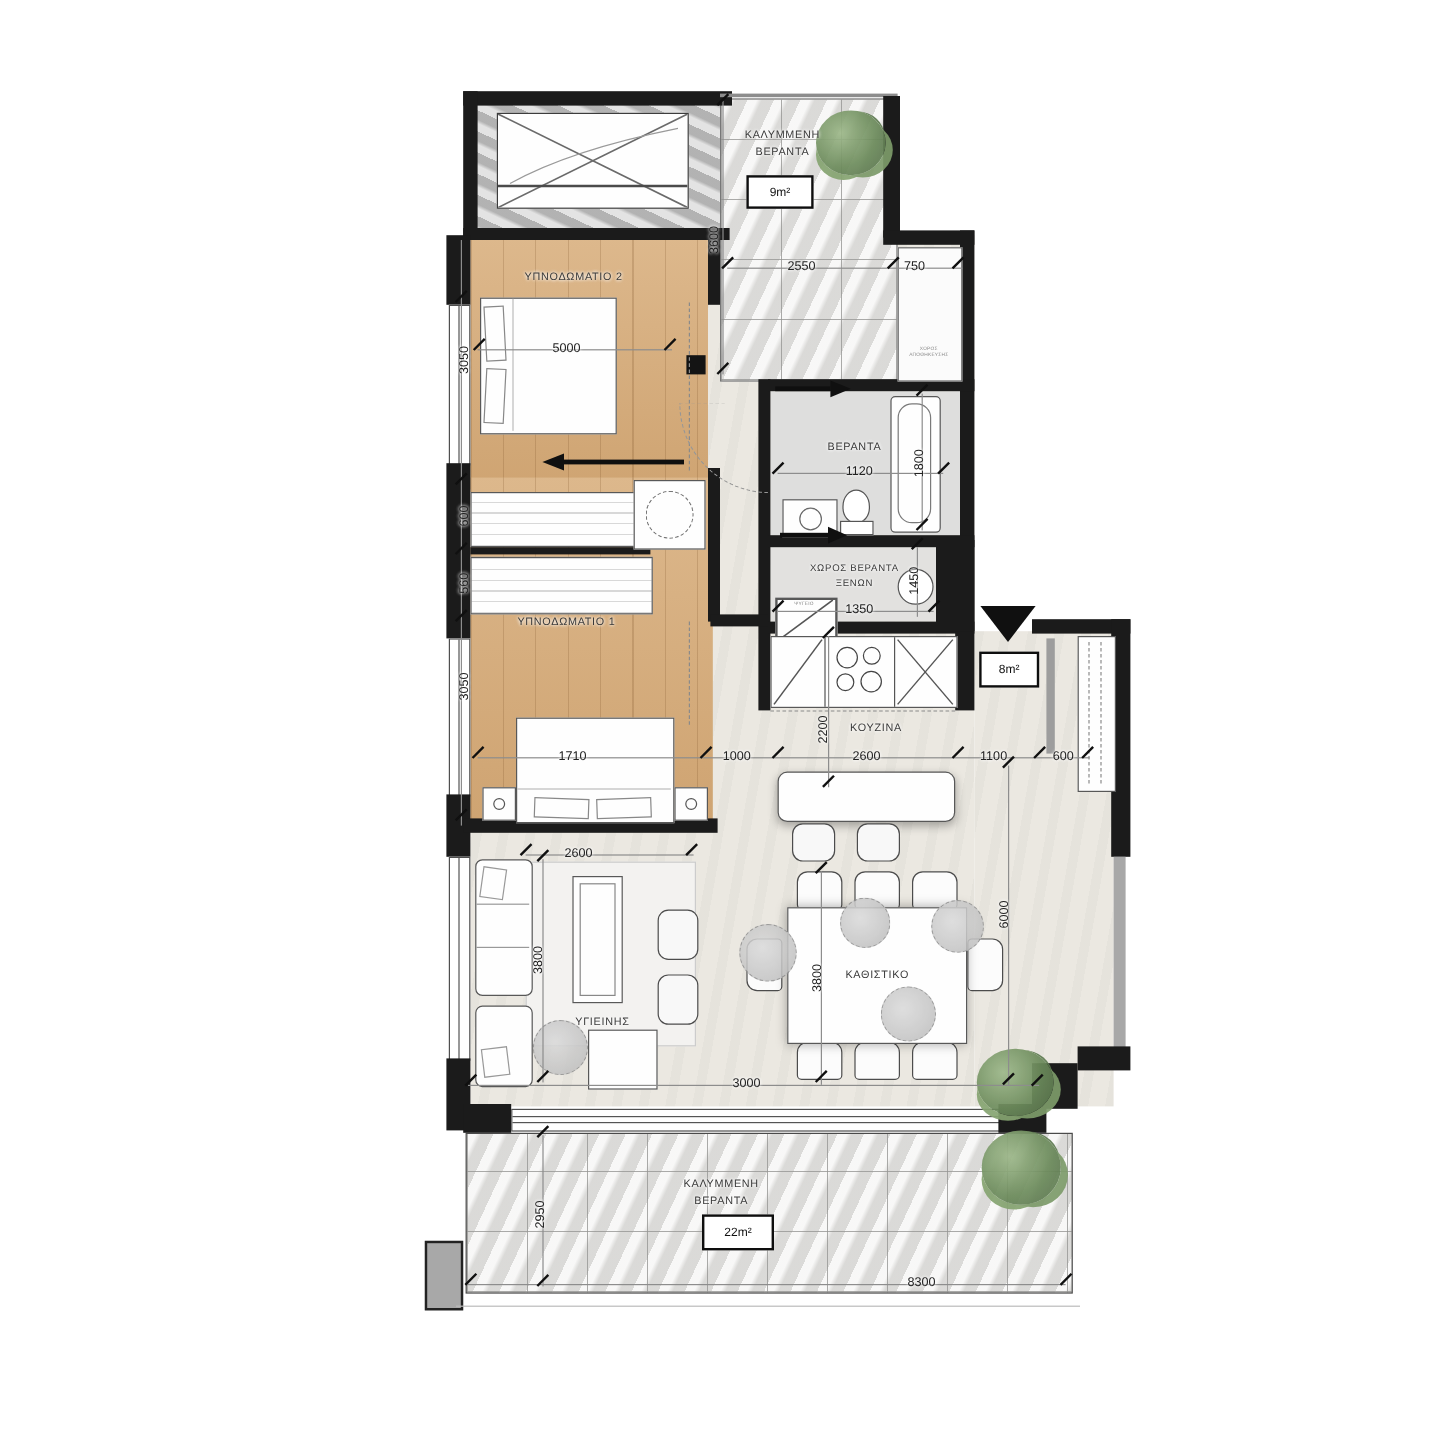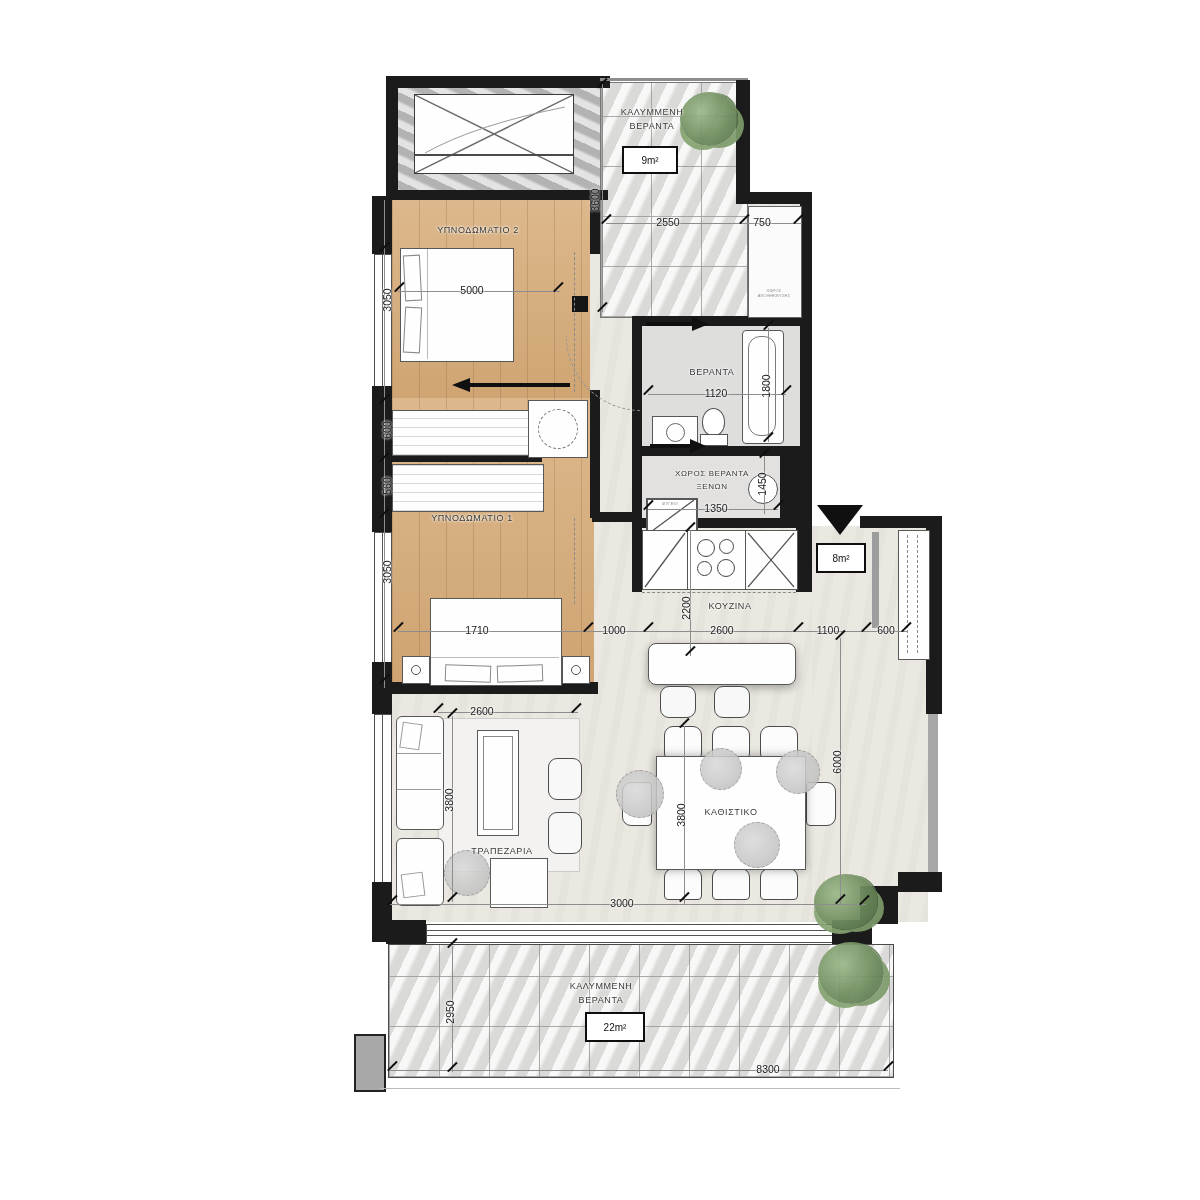--- a/index.html
+++ b/index.html
@@ -341,20 +341,20 @@
   <div class="rlabel" style="left:478px;top:230px;">ΥΠΝΟΔΩΜΑΤΙΟ 2</div>
   <div class="rlabel" style="left:472px;top:518px;">ΥΠΝΟΔΩΜΑΤΙΟ 1</div>
   <div class="rlabel" style="left:712px;top:372px;">ΒΕΡΑΝΤΑ</div>
   <div class="rlabel" style="left:712px;top:473px;font-size:8px;">ΧΩΡΟΣ ΒΕΡΑΝΤΑ</div>
   <div class="rlabel" style="left:712px;top:486px;font-size:8px;">ΞΕΝΩΝ</div>
   <div class="rlabel" style="left:730px;top:606px;">ΚΟΥΖΙΝΑ</div>
   <div class="badge" style="left:816px;top:543px;width:46px;height:26px;">
     <span>8m²</span>
   </div>
   <div class="rlabel" style="left:731px;top:812px;">ΚΑΘΙΣΤΙΚΟ</div>
-  <div class="rlabel" style="left:502px;top:851px;">ΤΡΑΠΕΖΑΡΙΑ</div>
+  <div class="rlabel" style="left:502px;top:851px;">ΥΓΙΕΙΝΗΣ</div>
   <div class="rlabel" style="left:601px;top:986px;">ΚΑΛΥΜΜΕΝΗ</div>
   <div class="rlabel" style="left:601px;top:1000px;">ΒΕΡΑΝΤΑ</div>
   <div class="badge" style="left:585px;top:1012px;width:56px;height:26px;">
     <span>22m²</span>
   </div>
 
 </div>
 
 </body></html>

